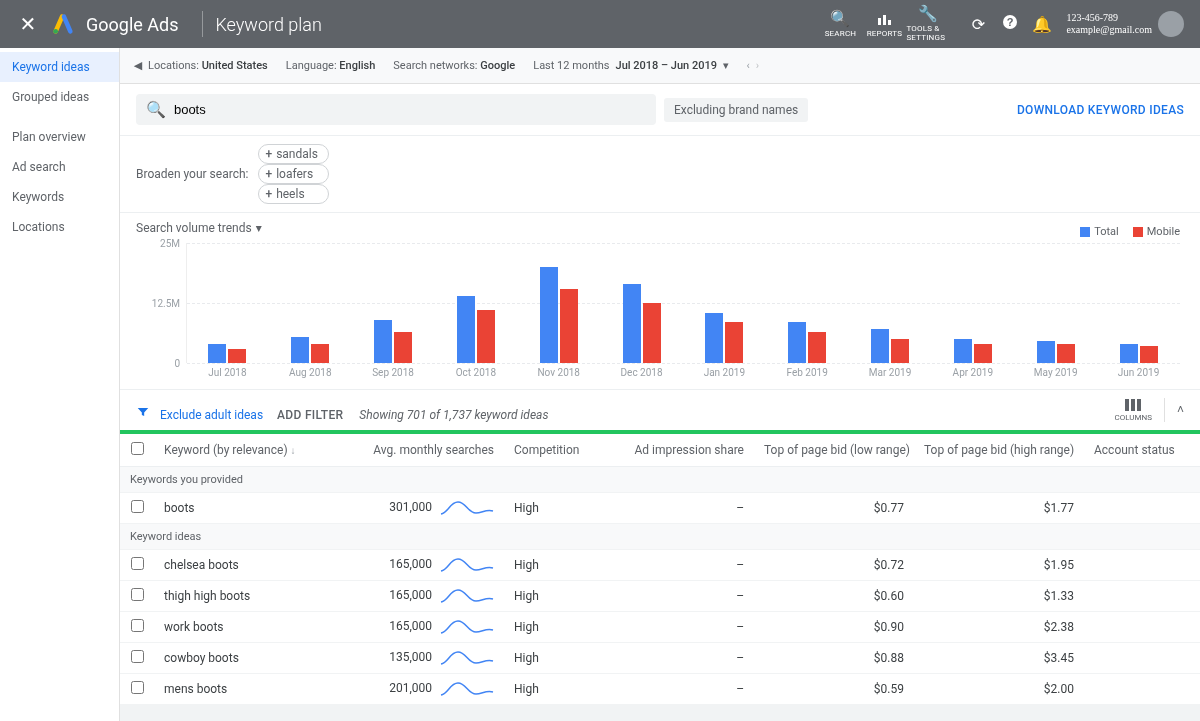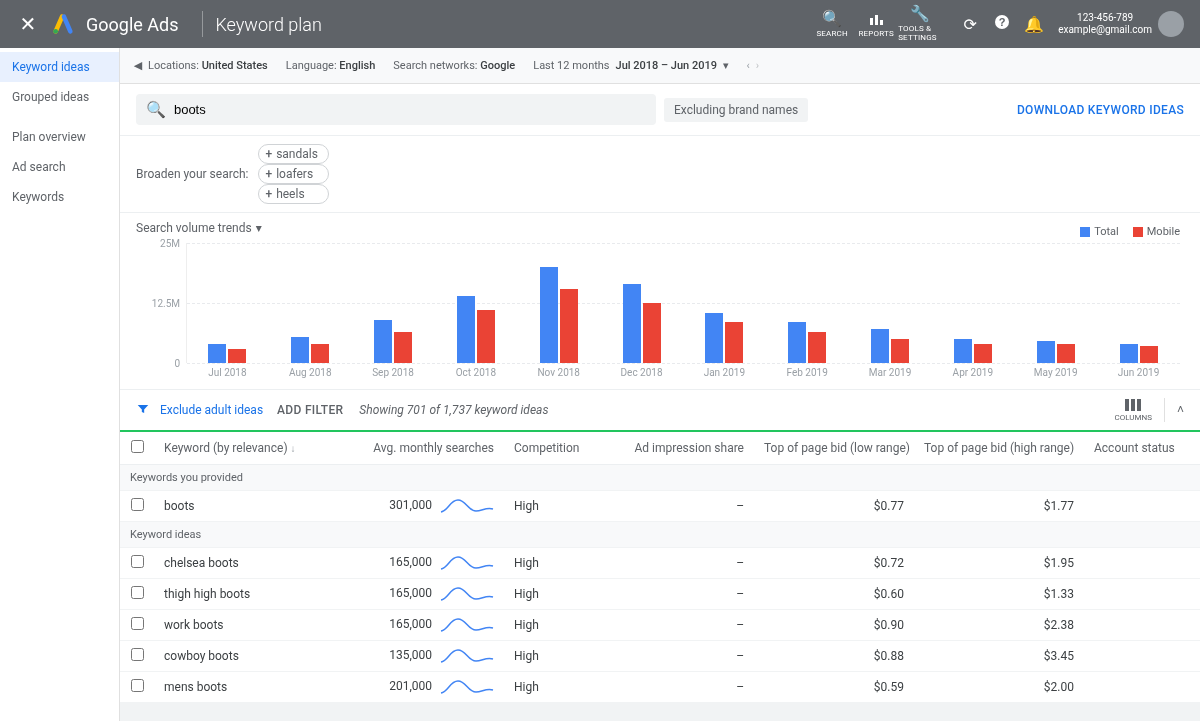--- a/index.html
+++ b/index.html
@@ -9,21 +9,21 @@
   .header .close { font-size: 20px; width: 24px; text-align: center; cursor: pointer; }
   .header .logo { width: 22px; height: 22px; margin: 0 12px 0 12px; display: flex; align-items: center; }
   .header .brand { font-size: 18px; font-weight: 400; margin-right: 12px; }
   .header .divider-v { width: 1px; height: 26px; background: rgba(255,255,255,0.35); margin: 0 12px; }
   .header .page { font-size: 18px; font-weight: 300; }
   .header .spacer { flex: 1; }
   .header .tool { display: flex; flex-direction: column; align-items: center; justify-content: center; width: 44px; font-size: 8px; text-transform: uppercase; letter-spacing: .2px; cursor: pointer; }
   .header .tool .ic { font-size: 16px; line-height: 16px; height: 18px; }
   .header .iconbtn { width: 32px; text-align: center; font-size: 16px; cursor: pointer; }
   .header .userbox { display: flex; align-items: center; margin-left: 8px; }
-  .header .userbox .txt { text-align: center; font-size: 10px; line-height: 12px; margin-right: 6px; }
+  .header .userbox .txt { text-align: left; font-size: 10px; line-height: 12px; margin-right: 6px; font-family: Liberation Serif, serif; }
   .header .avatar { width: 26px; height: 26px; border-radius: 50%; background: #9aa0a6; }
   
   .body { display: flex; height: calc(721px - 48px); }
   .sidebar { width: 120px; background: #fff; border-right: 1px solid #e0e0e0; padding-top: 4px; }
   .sidebar .item { padding: 8px 12px; font-size: 12px; color: #5f6368; cursor: pointer; }
   .sidebar .item.active { color: #1a73e8; background: #e8f0fe; }
   .sidebar .gap { height: 10px; }
   .main { flex: 1; display: flex; flex-direction: column; overflow: hidden; }
   
   .filters { height: 36px; background: #f8f9fa; border-bottom: 1px solid #e0e0e0; display: flex; align-items: center; font-size: 11px; color: #5f6368; padding: 0 8px; }
@@ -49,21 +49,21 @@
   .legend { position: absolute; right: 4px; top: -14px; display: flex; gap: 14px; font-size: 11px; color:#5f6368; }
   .legend .sw { display:inline-block; width:10px; height:10px; margin-right:4px; vertical-align:middle; }
   .chartgrid { position:absolute; left:50px; right:4px; top:4px; bottom:22px; border-left:1px solid #eee; }
   .chartgrid .hline { position:absolute; left:0; right:0; border-top:1px dashed #e8eaed; }
   .ylabel { position:absolute; right: calc(100% - 44px); font-size:10px; color:#9aa0a6; transform: translateY(-50%); }
   .bars { position:absolute; left:50px; right:4px; top:4px; bottom:22px; display:flex; }
   .bars .month { flex:1; display:flex; align-items:flex-end; justify-content:center; gap:2px; position:relative; }
   .bars .month .bar { width:18px; }
   .bars .month .lbl { position:absolute; top:100%; margin-top:4px; font-size:10px; color:#9aa0a6; white-space:nowrap; }
   
-  .tblfilter { background:#fff; display:flex; align-items:center; padding:8px 16px; border-bottom:2px solid #22c55e; font-size:12px; }
+  .tblfilter { background:#fff; display:flex; align-items:flex-end; padding:8px 16px; border-bottom:4px solid #22c55e; font-size:12px; }
   .tblfilter .filtic { color:#1a73e8; margin-right:10px; font-size:14px; }
   .tblfilter .exclude { color:#1a73e8; margin-right:14px; cursor:pointer; }
   .tblfilter .addfilter { color:#5f6368; font-weight:500; letter-spacing:.3px; margin-right:16px; cursor:pointer; }
   .tblfilter .count { color:#5f6368;font-style:italic; }
   .tblfilter .right { margin-left:auto; display:flex; align-items:center; gap:12px; color:#5f6368; }
   .tblfilter .columns { display:flex; flex-direction:column; align-items:center; font-size:8px; cursor:pointer; }
   .tblfilter .sep { width:1px; height:24px; background:#e0e0e0; }
   .tblfilter .coll { cursor:pointer; }
   
   table.kw { width:100%; border-collapse:collapse; background:#fff; font-size:12px; table-layout:fixed; }
@@ -130,20 +130,21 @@
 
 <div class="body">
 
   <div class="sidebar" id="sidebar">
       <div class="item active">Keyword ideas</div>
       <div class="item">Grouped ideas</div>
       <div class="gap"></div>
       <div class="item">Plan overview</div>
       <div class="item">Ad search</div>
       <div class="item">Keywords</div>
+      <div class="item">Locations</div>
     </div>
 
   <div class="main">
 
     <div class="filters">
       <div class="nav">◀</div>
       <div class="seg">
         <span>Locations:</span>
         <b>United States</b>
       </div>

